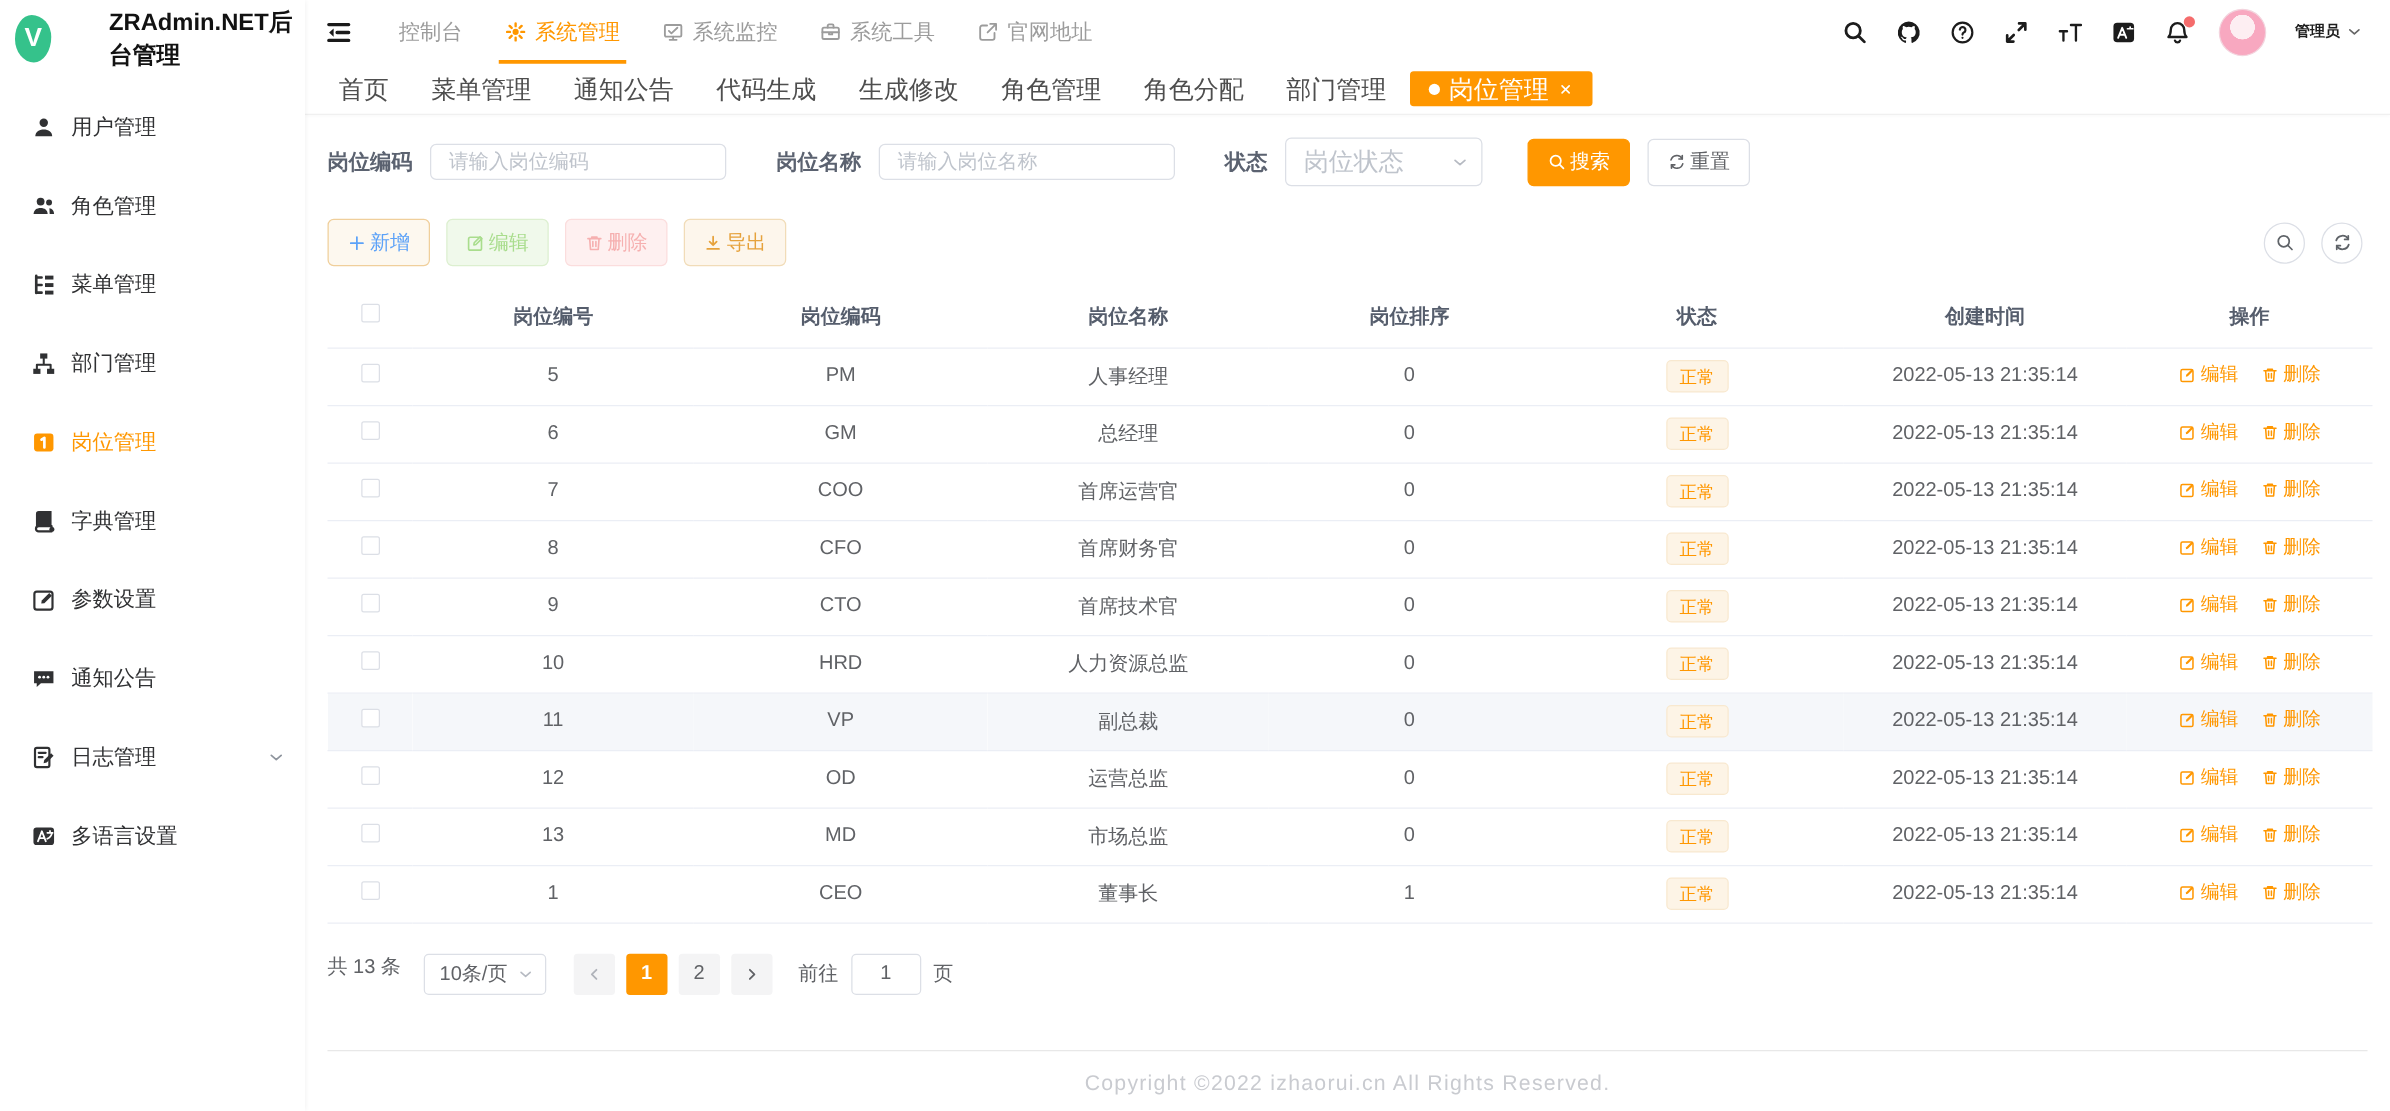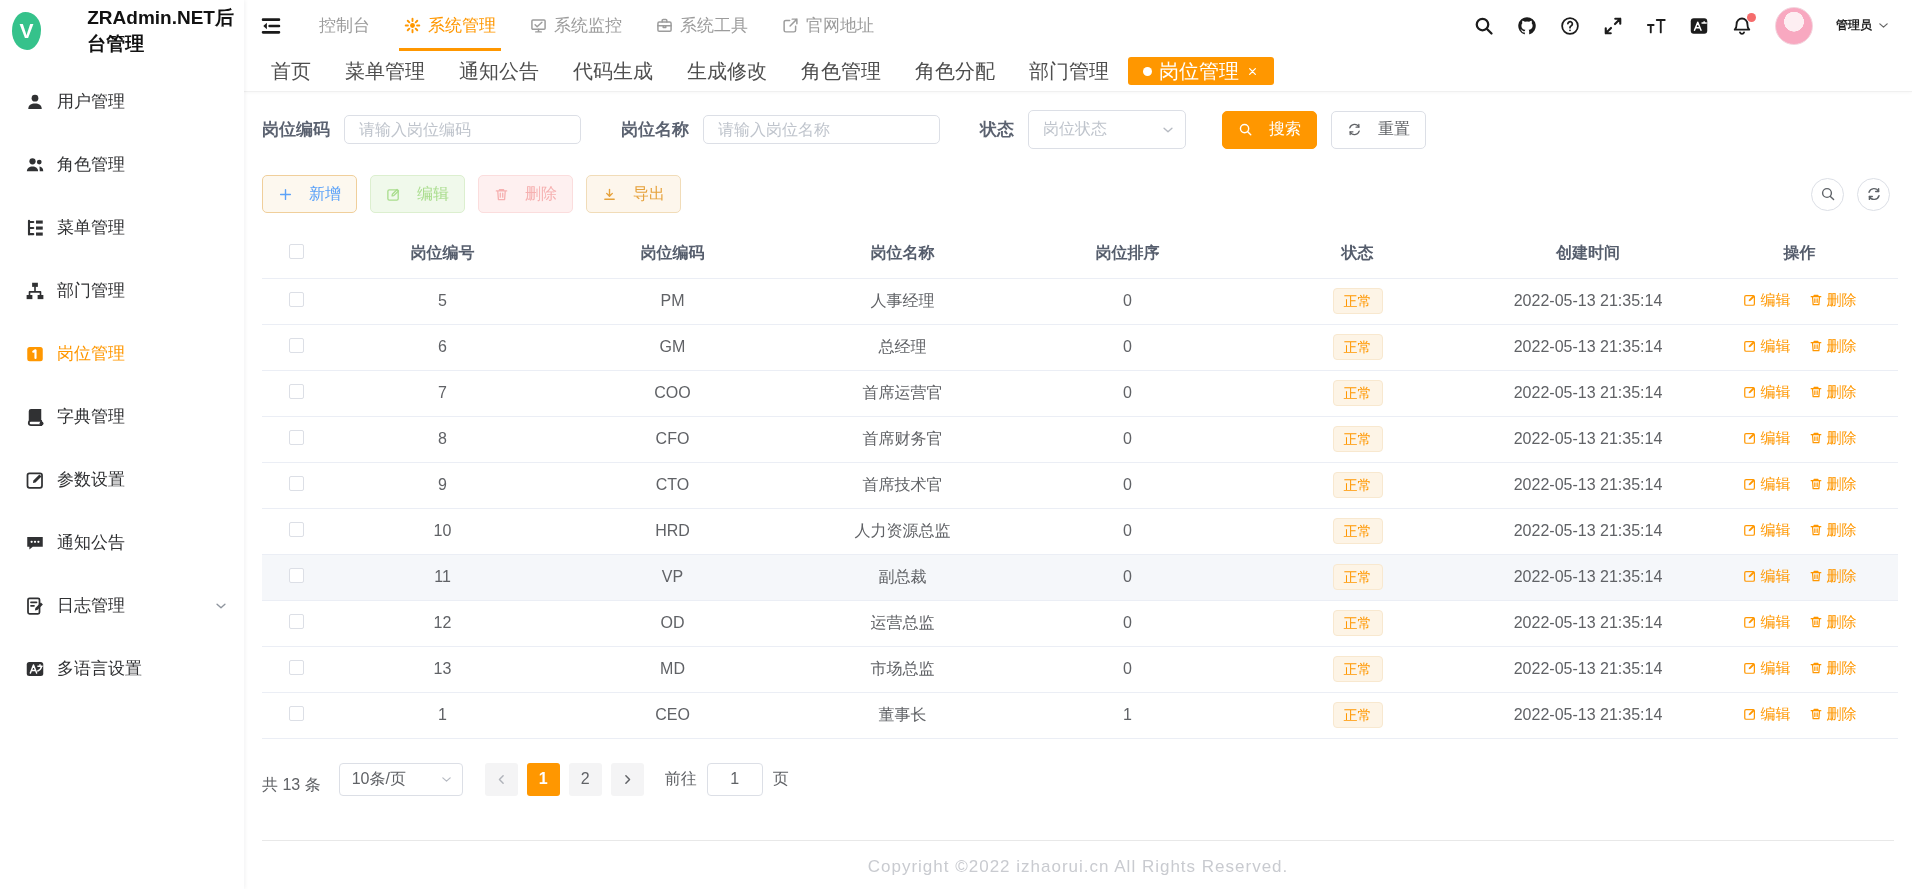--- a/index.html
+++ b/index.html
@@ -58,23 +58,23 @@
   
   .content { flex:1; padding:16px 16px 0 18px; }
   .filters { display:flex; align-items:center; margin-top:2px; }
   .f-group { display:flex; align-items:center; margin-right:40px; }
   .f-label { font-size:17px; font-weight:bold; color:#5b6270; margin-right:14px; white-space:nowrap; }
   .f-input { width:237px; height:29px; border:1px solid #dcdfe6; border-radius:5px; padding:0 14px;
     font-size:16px; color:#606266; outline:none; font-family:inherit; }
   .f-input::placeholder { color:#bfc4cc; }
   .f-select { width:158px; height:39px; border:1px solid #dcdfe6; border-radius:5px; padding:0 10px 0 14px;
     display:flex; align-items:center; justify-content:space-between; cursor:pointer; }
-  .f-select .ph { font-size:16px; color:#bfc4cc; }
+  .f-select .ph { font-size:20px; color:#bfc4cc; }
   .f-select svg { width:14px; height:14px; color:#b6bac2; }
-  .btn { display:inline-flex; align-items:center; justify-content:center; gap:16px; height:38px; padding:0 15px;
+  .btn { display:inline-flex; align-items:center; justify-content:center; gap:3px; height:38px; padding:0 15px;
     border-radius:5px; font-size:16px; cursor:pointer; border:1px solid #dcdfe6; background:#fff; color:#606266;
     font-family:inherit; white-space:nowrap; }
   .btn svg { width:15px; height:15px; }
   .btn-search { background:#ff9700; border-color:#ff9700; color:#fff; margin-left:36px; }
   .btn-reset { margin-left:14px; }
 
   .toolbar { display:flex; align-items:center; margin-top:26px; gap:13px; }
   .btn-add { background:#fdf8ef; border-color:#f0cf9b; color:#5ca2f8; }
   .btn-edit { background:#f0f9eb; border-color:#dcefcf; color:#a9dd8d; }
   .btn-del { background:#fef0f0; border-color:#fbdddd; color:#f6b0b0; }
@@ -91,23 +91,23 @@
   tbody td { height:46px; }
   tr.hl td { background:#f5f7fa; }
   .cb { width:15px; height:15px; border:1px solid #dcdfe6; border-radius:2px; background:#fff; display:inline-block; cursor:pointer; }
   .badge { display:inline-block; padding:3px 10px; font-size:14px; color:#ff9700; background:#fdf4e6;
     border:1px solid #f8e8cf; border-radius:4px; line-height:1.3; }
   .op-link { display:inline-flex; align-items:center; gap:4px; color:#ff9700; font-size:15px; cursor:pointer; }
   .op-link svg { width:14px; height:14px; }
   .op-link + .op-link { margin-left:18px; }
 
   
-  .pagination { display:flex; align-items:flex-end; margin-top:24px; font-size:16px; color:#606266; }
+  .pagination { display:flex; align-items:flex-start; margin-top:24px; font-size:16px; color:#606266; }
   .pg-total { margin-right:18px; }
-  .pg-size { width:124px; height:33px; border:1px solid #dcdfe6; border-radius:4px; display:flex; align-items:center;
+  .pg-size { width:98px; height:33px; border:1px solid #dcdfe6; border-radius:4px; display:flex; align-items:center;
     justify-content:space-between; padding:0 9px 0 12px; cursor:pointer; margin-right:22px; }
   .pg-size svg { width:13px; height:13px; color:#b6bac2; }
   .pg-btn { min-width:33px; height:33px; border-radius:3px; background:#f4f4f5; color:#606266; display:inline-flex;
     align-items:center; justify-content:center; cursor:pointer; margin-right:9px; font-size:16px; }
   .pg-btn svg { width:13px; height:13px; }
   .pg-btn.pg-page.active { background:#ff9700; color:#fff; font-weight:bold; }
   .pg-goto { display:flex; align-items:center; gap:10px; margin-left:12px; }
   .pg-input { width:56px; height:33px; border:1px solid #dcdfe6; border-radius:4px; text-align:center;
     font-size:16px; color:#606266; outline:none; font-family:inherit; }
 

